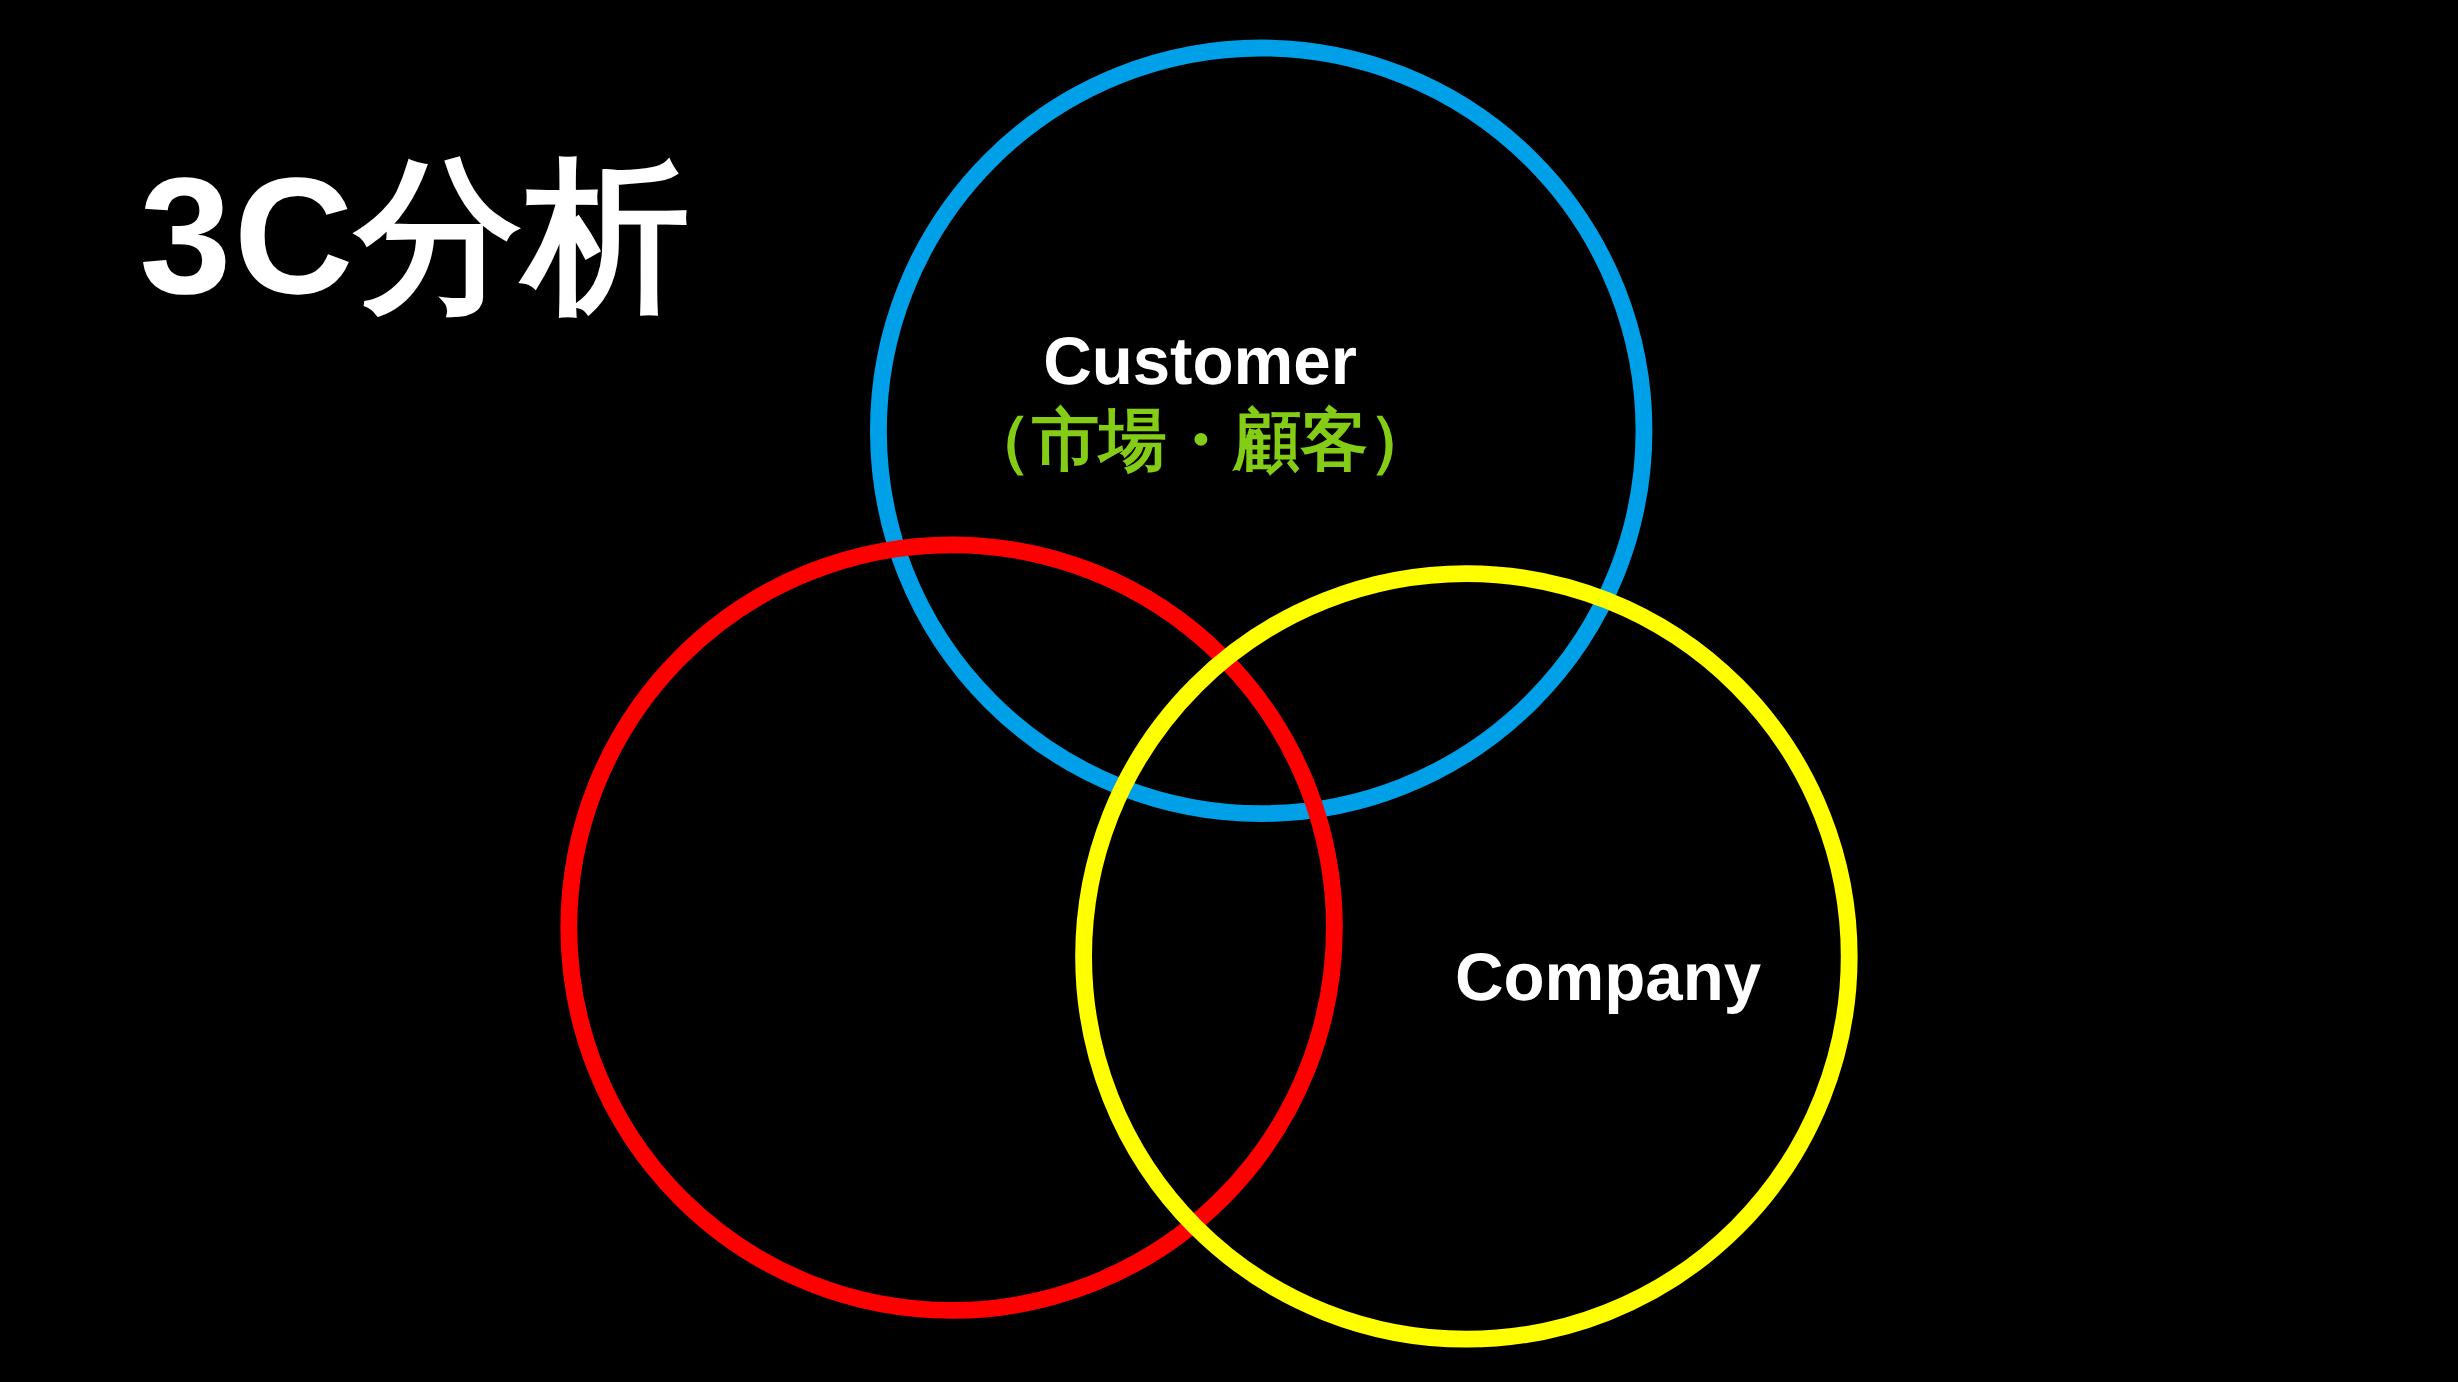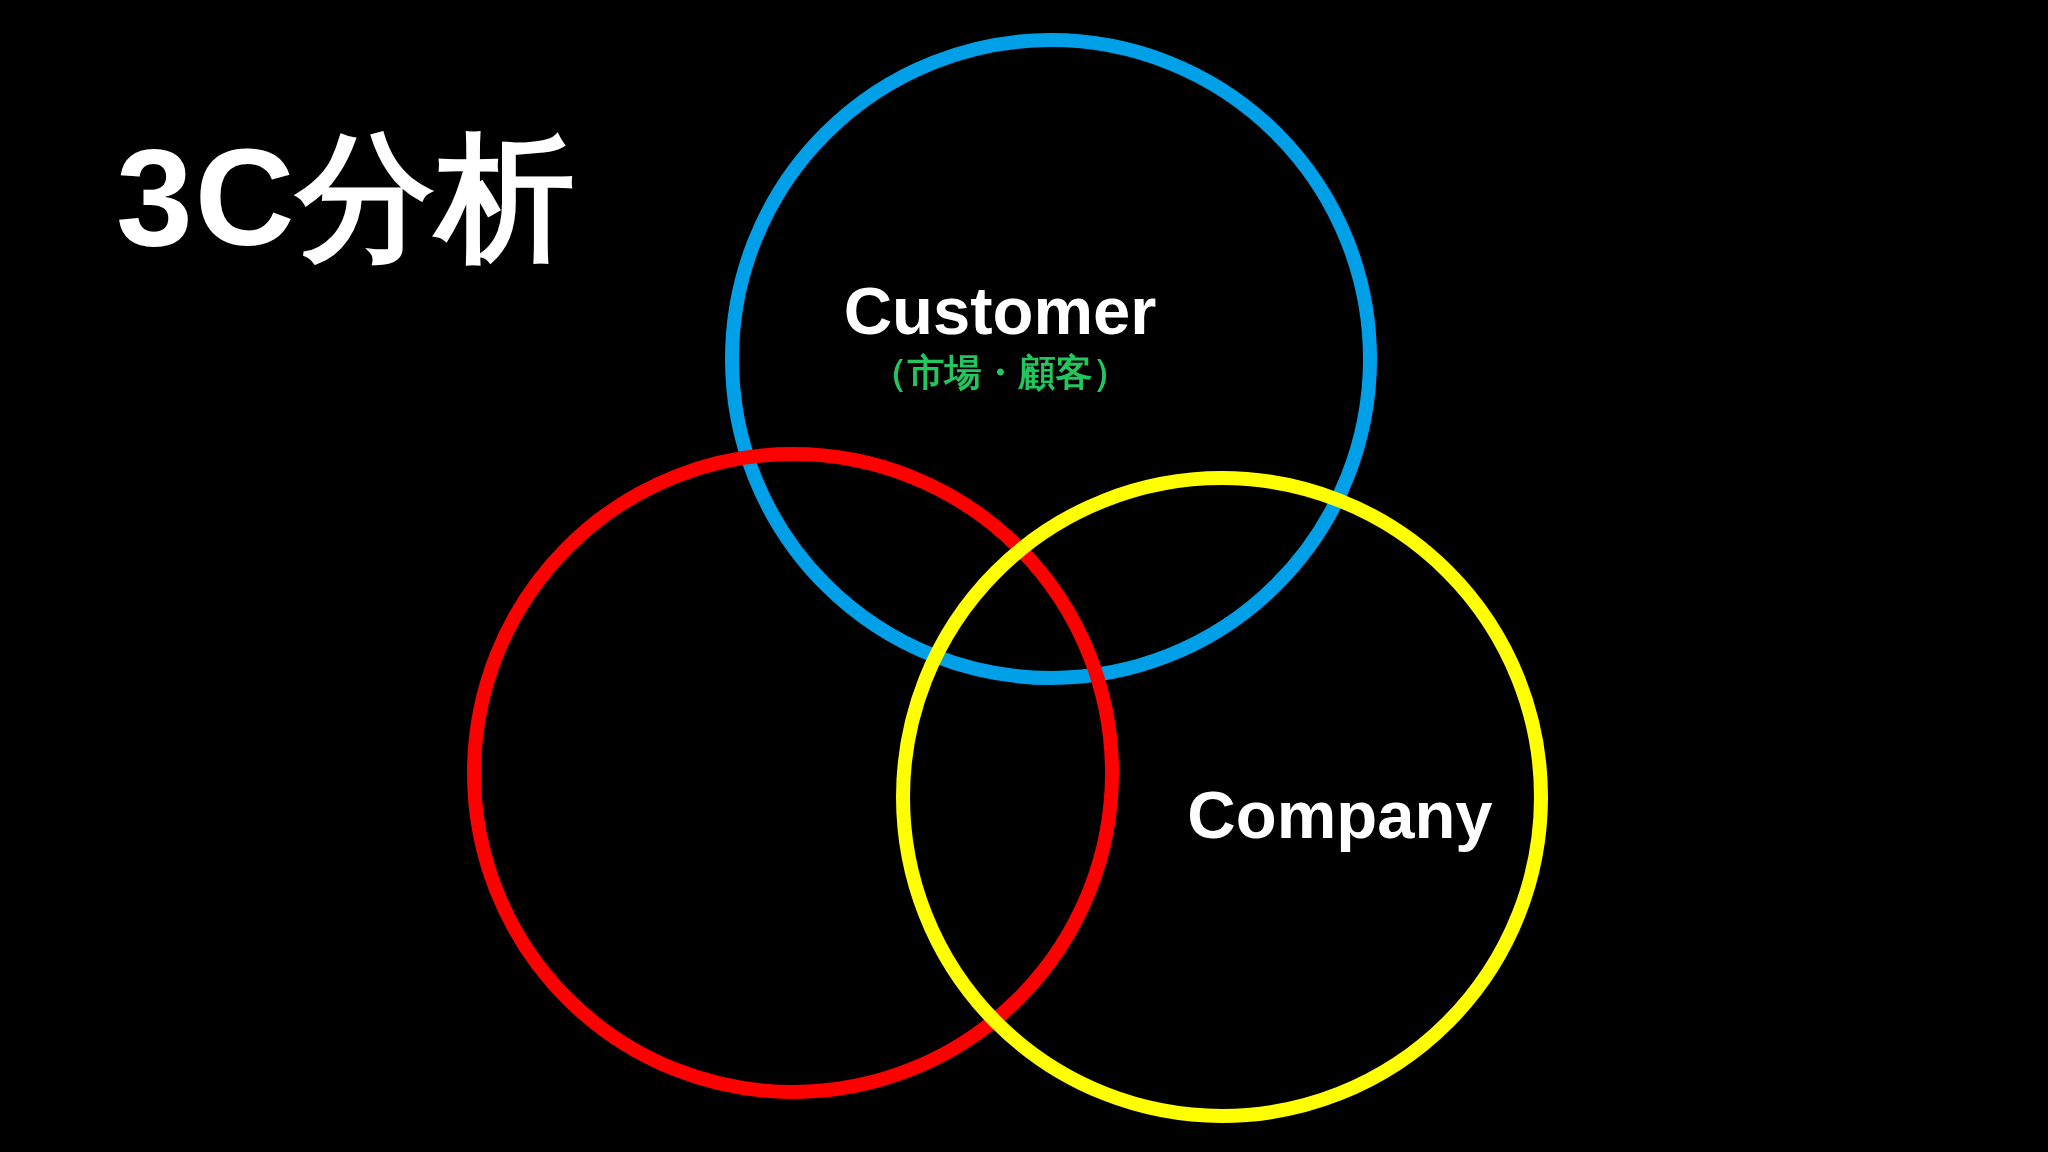--- a/index.html
+++ b/index.html
@@ -45,31 +45,31 @@
     position: absolute;
     transform: translate(-50%, -50%);
     display: flex;
     flex-direction: column;
     align-items: center;
     gap: 10px;
     text-align: center;
     white-space: nowrap;
   }
   .label-en {
-    font-size: 67px;
+    font-size: 56px;
     line-height: 1.0;
     font-weight: 900;
     color: #ffffff;
     margin-top: 44px;
   }
   .label-jp {
-    font-size: 37px;
+    font-size: 56px;
     line-height: 1.0;
     font-weight: 900;
-    color: #22c55e;
+    color: #84cc16;
   }
   .block-customer   { left: 1000px; top: 312px; }
   .block-competitor { left: 687px;  top: 804px; }
   .block-company    { left: 1340px; top: 792px; gap: 28px; }
 </style>
 </head>
 <body>
 
 <div class="slide">
 

